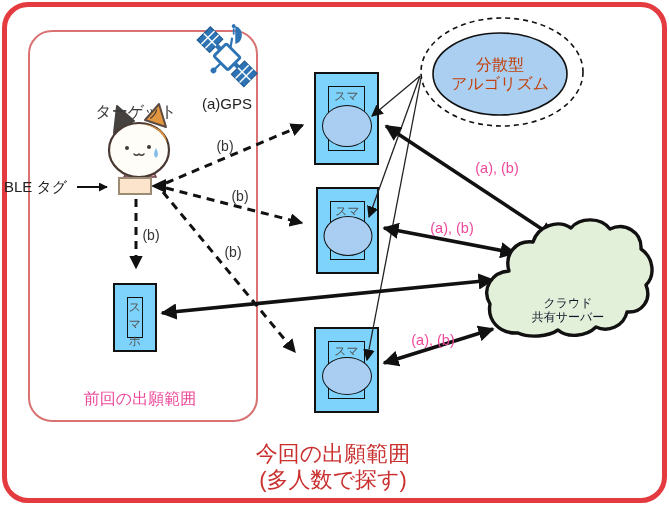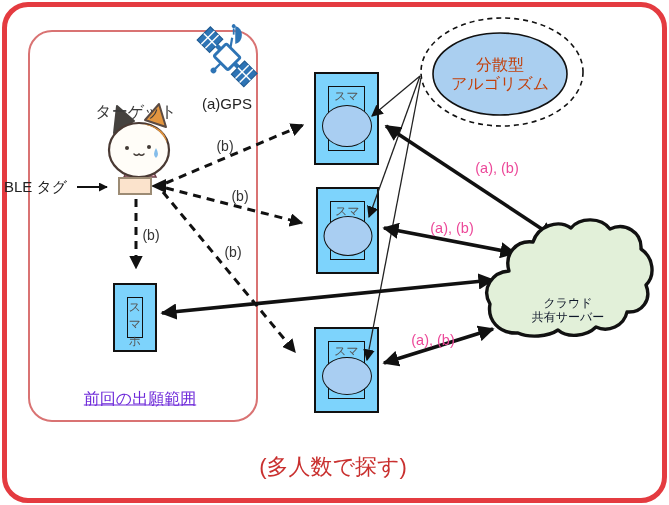--- a/index.html
+++ b/index.html
@@ -22,21 +22,21 @@
   
   .lbl{z-index:3;white-space:nowrap;}
   .c{transform:translate(-50%,-50%);}
   .sig{font-size:14px;color:#333;}
   .ab{font-size:14.5px;color:#ec4899;}
   #target-label{font-size:16px;color:#3a3a3a;}
   #ble-label{font-size:15px;color:#222;}
   #gps-label{font-size:15px;color:#222;}
   #algo-text{font-size:16px;line-height:19px;color:#c2410c;text-align:center;}
   #cloud-text{font-size:12px;line-height:13.5px;color:#0f172a;text-align:center;}
-  #prev-scope{font-size:16px;line-height:19px;color:#6d28d9;text-align:center;text-decoration:underline;}
+  #prev-scope{font-size:16px;line-height:19px;color:#ec4899;text-align:center;}
   #cur-scope{font-size:22px;line-height:26px;color:#c9302f;text-align:center;}
 </style>
 </head>
 <body>
 
 <div class="abs" id="outer-frame"></div>
 <div class="abs" id="prev-frame"></div>
 
 <div class="abs phone" style="left:113px;top:283px;width:44px;height:69px;">
   <div class="phone-in">
@@ -170,14 +170,15 @@
 <div class="abs lbl c" id="cloud-text" style="left:568px;top:310px;">
   <div>クラウド</div>
   <div>共有サーバー</div>
 </div>
 
 <div class="abs lbl c" id="prev-scope" style="left:140px;top:398px;">
   <div>前回の出願範囲</div>
 </div>
 
 <div class="abs lbl c" id="cur-scope" style="left:333px;top:467px;">
+  <div>今回の出願範囲</div>
   <div>(多人数で探す)</div>
 </div>
 
 </body></html>

